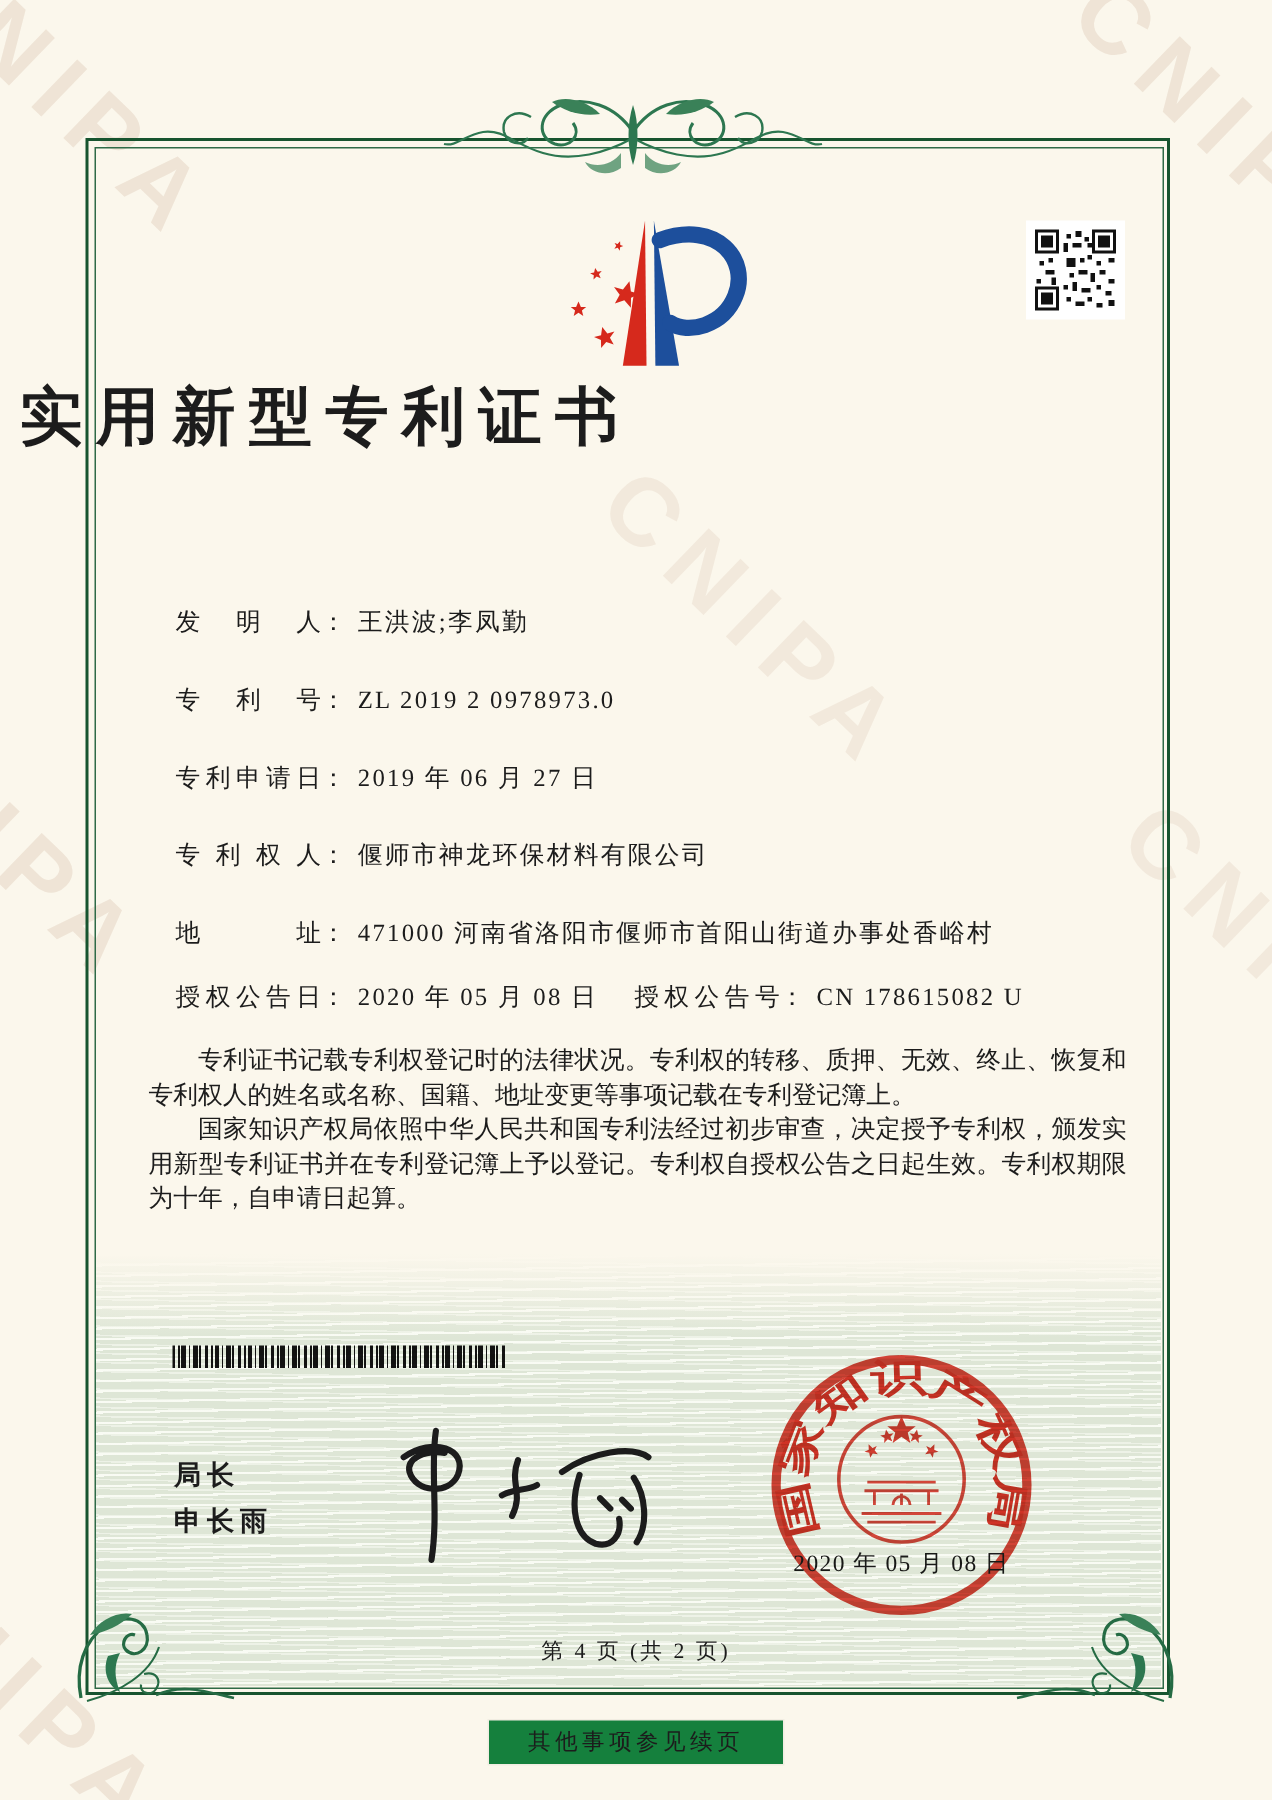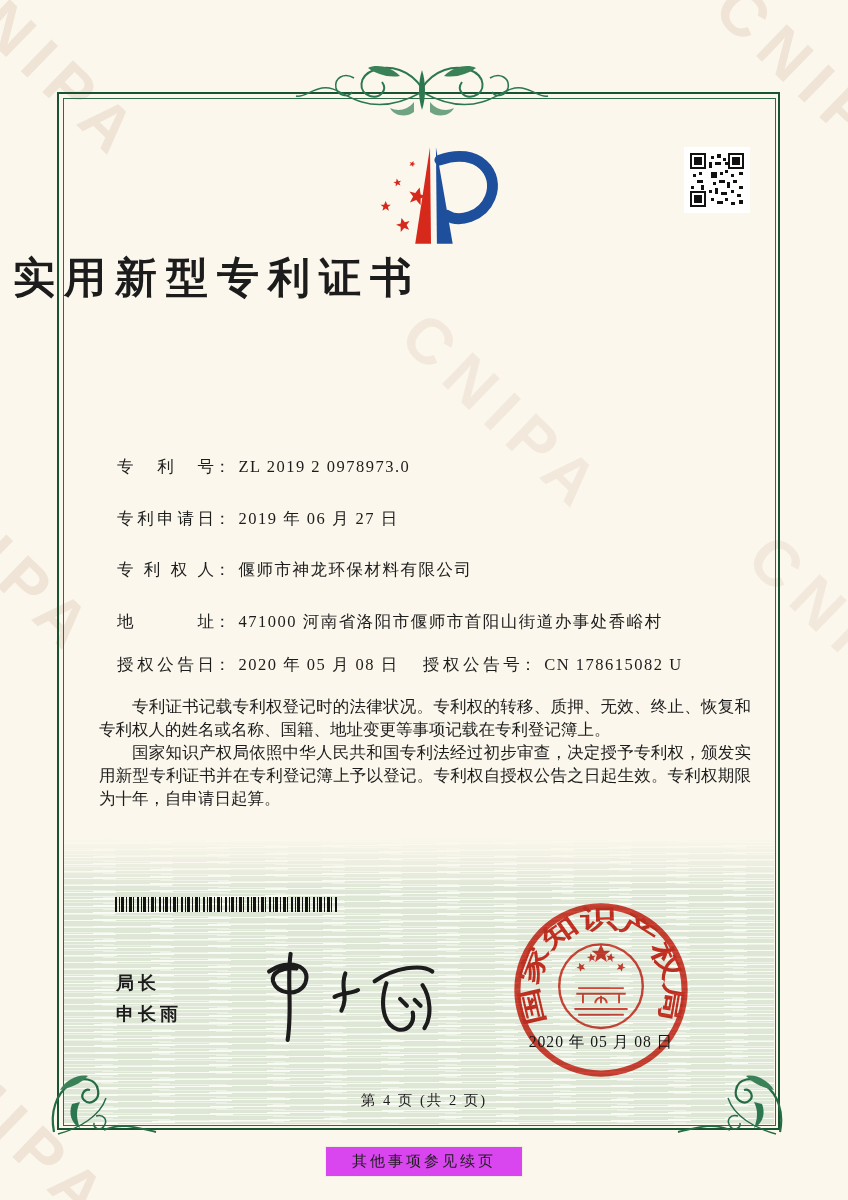--- a/index.html
+++ b/index.html
@@ -69,21 +69,21 @@
   .signoff-role,.signoff-name{position:absolute; left:116px; z-index:4;
     font-family:"Liberation Sans","DejaVu Sans",sans-serif;
     font-weight:600; font-size:18px; letter-spacing:4px;}
   .signoff-role{top:971px}
   .signoff-name{top:1002px}
   .sig{position:absolute; left:230px; top:938px; z-index:4;}
   .seal{position:absolute; left:506px; top:895px; z-index:5; mix-blend-mode:multiply;}
   .page-info{position:absolute; left:0; top:1091px; width:100%; text-align:center; z-index:4;
     font-size:14.5px; letter-spacing:2px;}
   .note-box{position:absolute; left:50%; top:1147px; transform:translateX(-50%); z-index:4;
-    background:#d946ef; padding:5px 26px; font-size:15px; letter-spacing:3px;
+    background:#15803d; padding:5px 26px; font-size:15px; letter-spacing:3px;
     box-shadow:0 0 0 1px rgba(0,0,0,.04);}
 </style>
 </head>
 <body>
 
 <div class="page">
 
   <div class="wm" style="left:-25px; top:-55px;">CNIPA</div>
   <div class="wm" style="left:752px; top:-30px;">CNIPA</div>
   <div class="wm faint" style="left:438px; top:298px;">CNIPA</div>
@@ -186,20 +186,23 @@
       <rect x="24" y="48" width="3" height="3"></rect>
         <rect x="30" y="51" width="6" height="3"></rect>
         <rect x="38" y="48" width="3" height="3"></rect>
       <rect x="44" y="52" width="4" height="3"></rect>
         <rect x="52" y="50" width="4" height="4"></rect>
     </g>
   </svg>
 
   <div class="title">实用新型专利证书</div>
 
+  <div class="frow r1">
+    <span class="flabel">发明人</span><span class="colon">：</span><span class="fvalue">王洪波;李凤勤</span>
+  </div>
   <div class="frow r2">
     <span class="flabel">专利号</span><span class="colon">：</span><span class="fvalue">ZL 2019 2 0978973.0</span>
   </div>
   <div class="frow r3">
     <span class="flabel">专利申请日</span><span class="colon">：</span><span class="fvalue">2019 年 06 月 27 日</span>
   </div>
   <div class="frow r4">
     <span class="flabel">专利权人</span><span class="colon">：</span><span class="fvalue">偃师市神龙环保材料有限公司</span>
   </div>
   <div class="frow r5">

